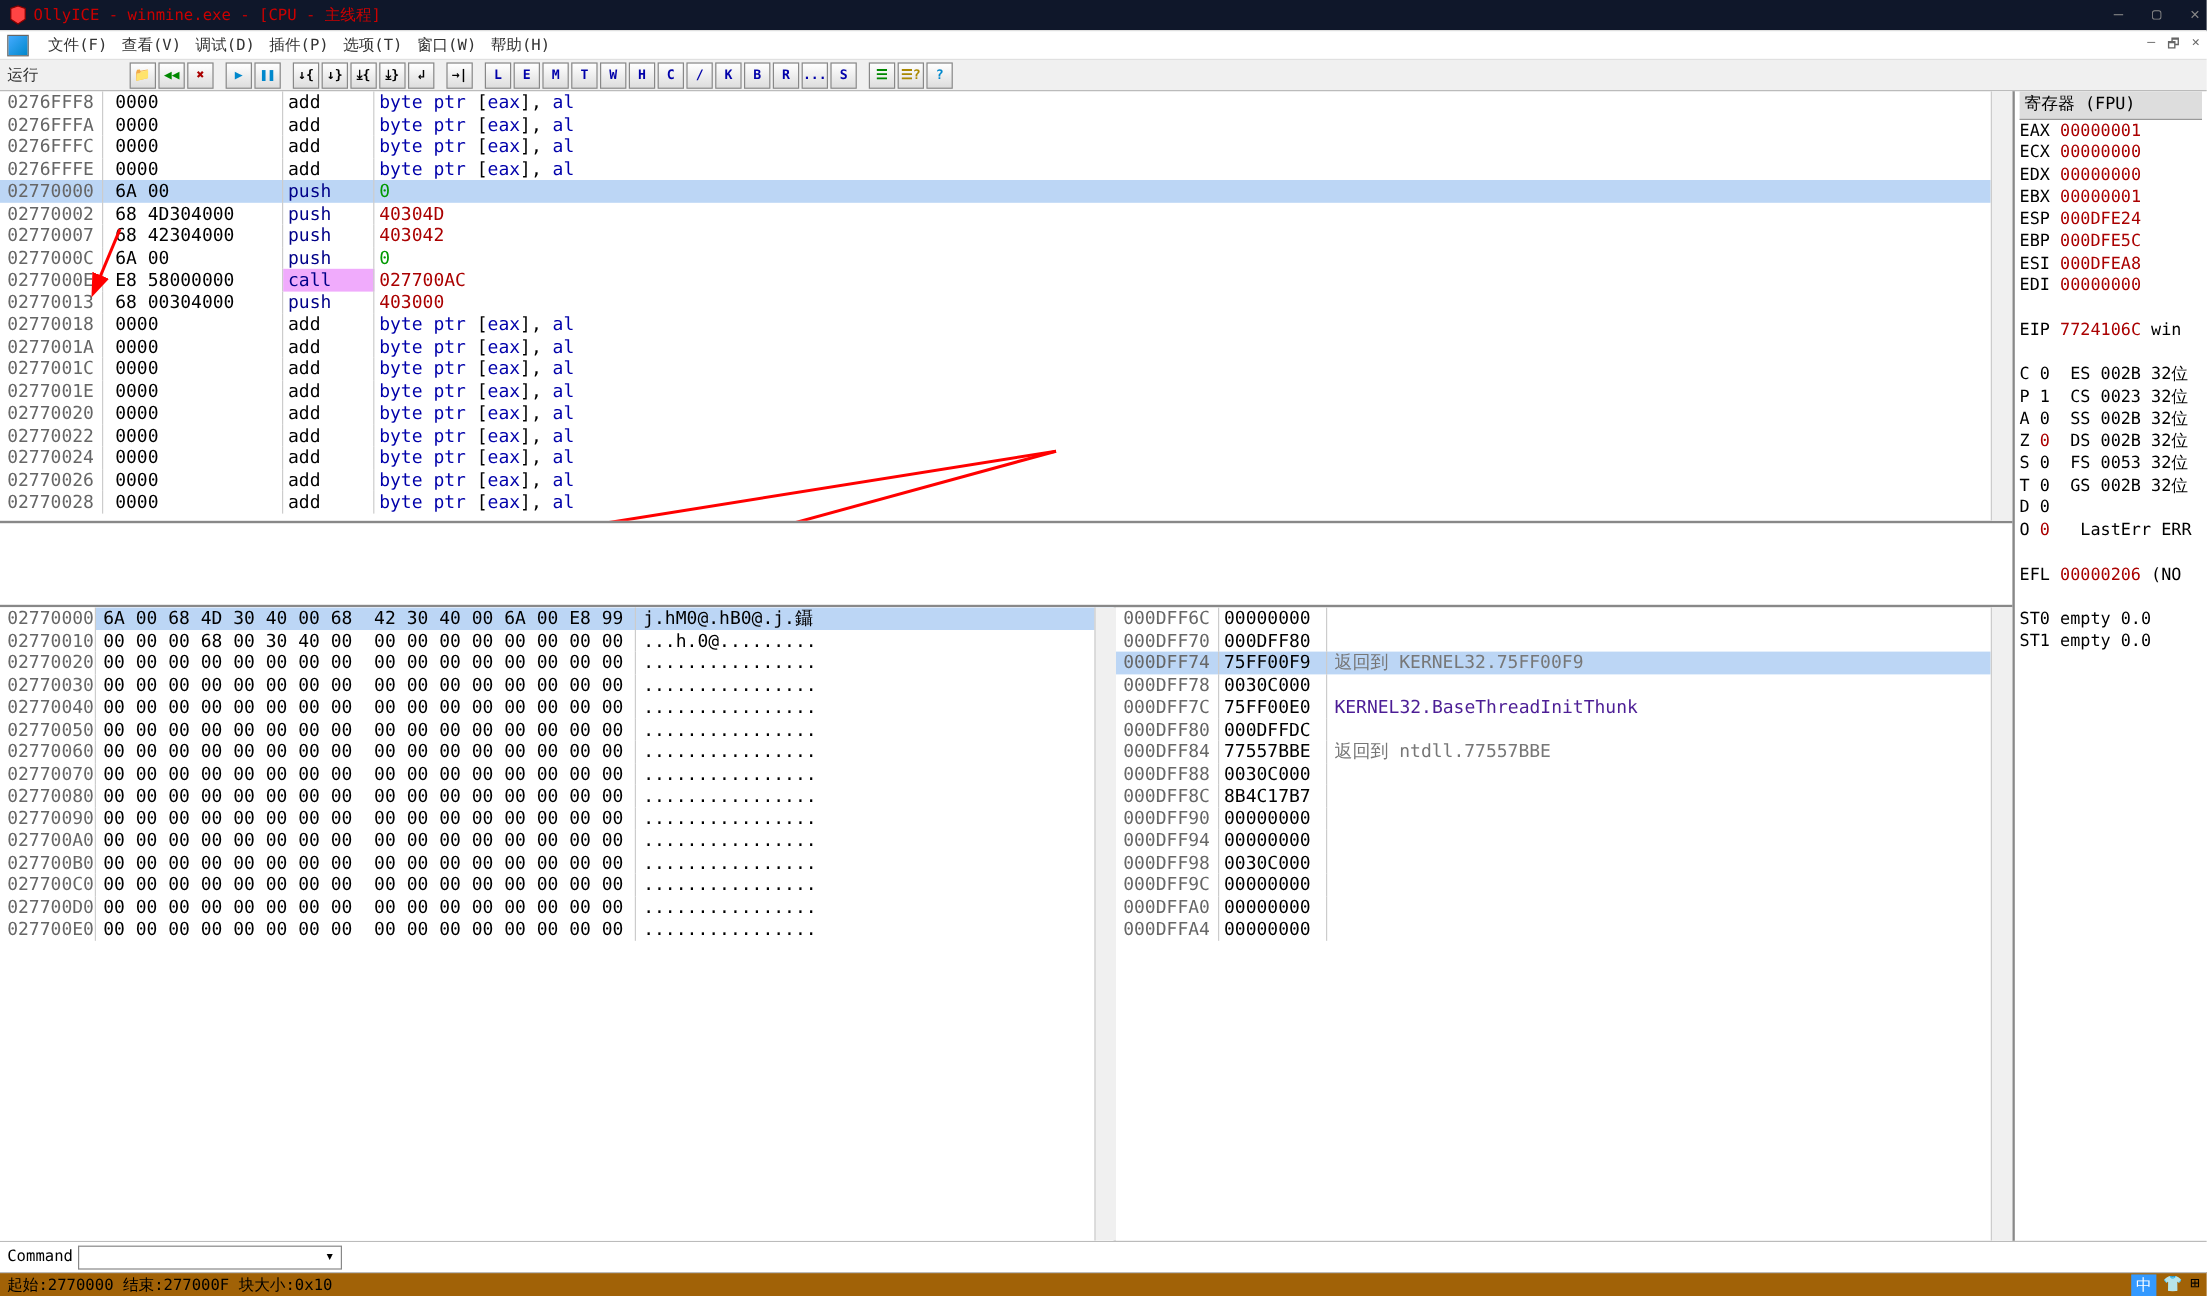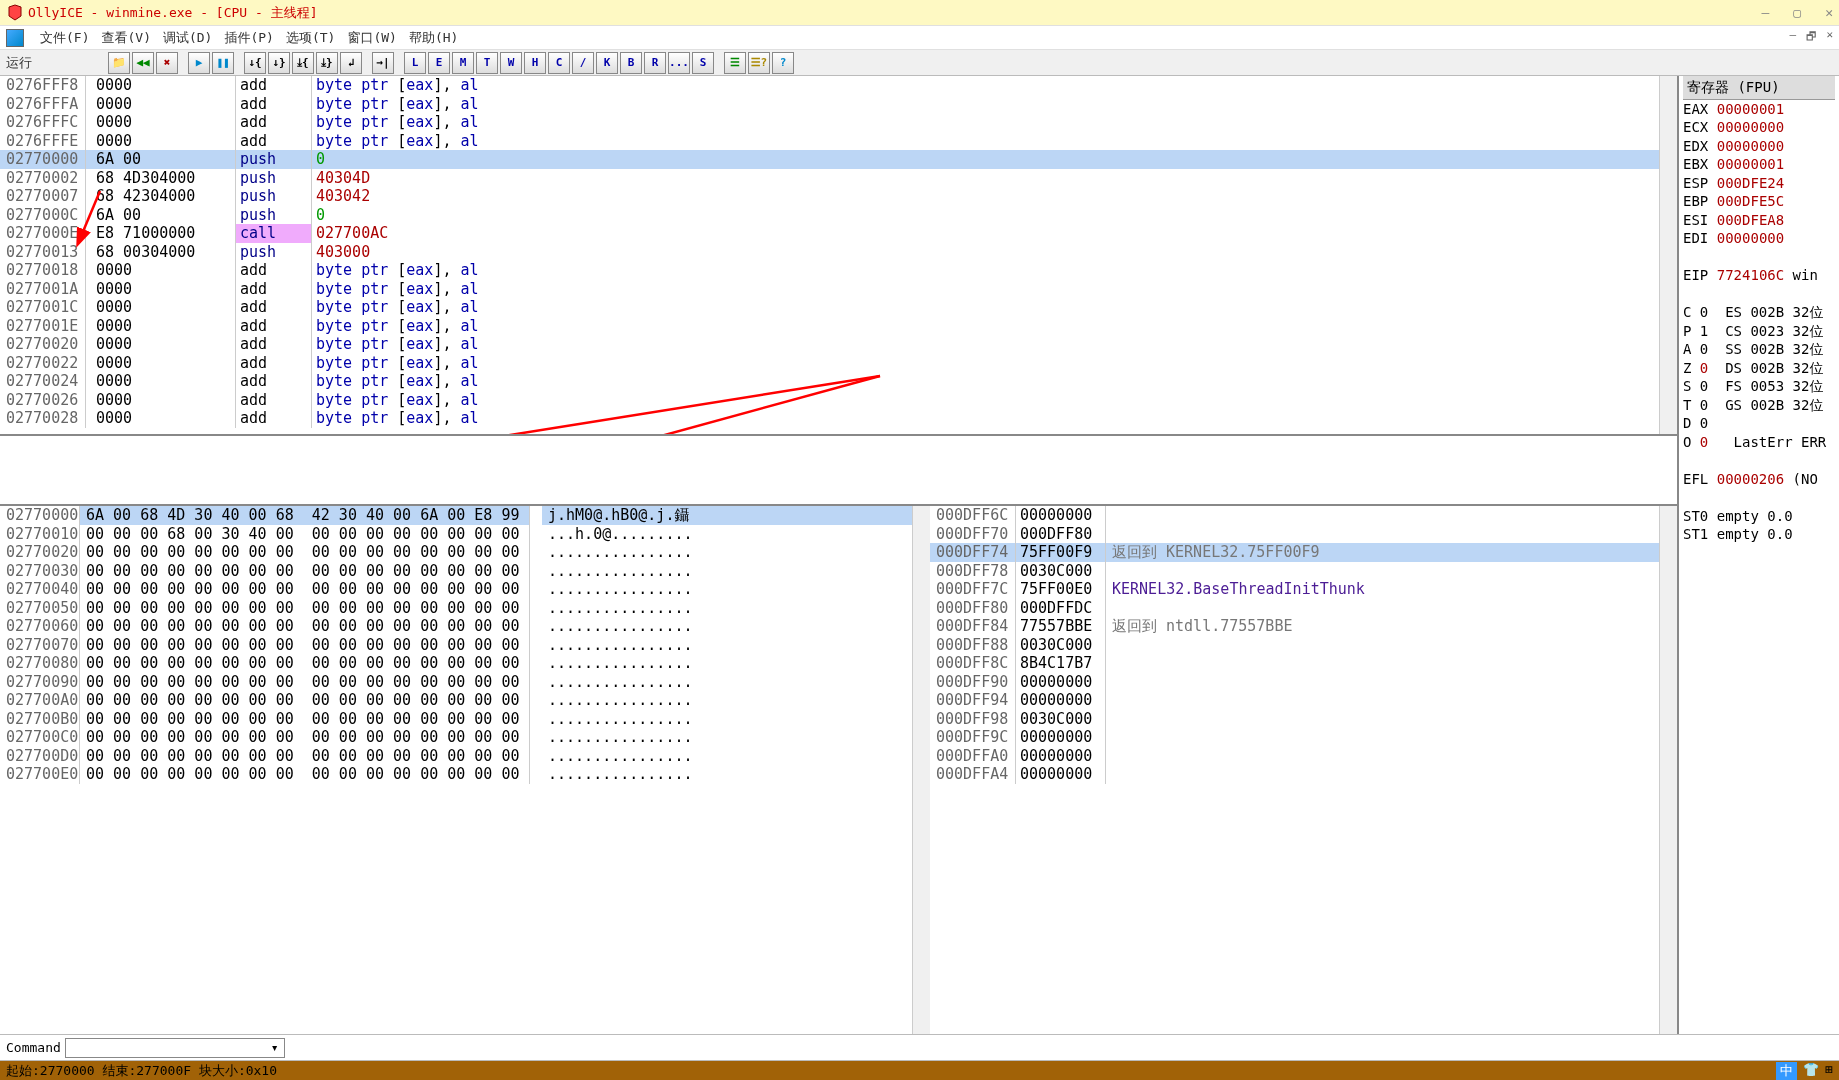--- a/index.html
+++ b/index.html
@@ -1,17 +1,17 @@
 <!DOCTYPE html>
 <html><head>
 <meta charset="utf-8">
 <style>
   * { margin:0; padding:0; box-sizing:border-box; }
   body { font-family:"Microsoft YaHei",Consolas,monospace; font-size:13px; background:#fff; overflow:hidden; width:1839px; height:1080px; }
-  .titlebar { height:26px; background:#fef9c3; display:flex; align-items:center; padding:0 6px; border-bottom:1px solid #e0e0e0; color:#c00; }
+  .titlebar { height:26px; background:#0f172a; display:flex; align-items:center; padding:0 6px; border-bottom:1px solid #e0e0e0; color:#c00; }
   .titlebar .icon { width:18px; height:18px; margin-right:4px; }
   .winctrl { margin-left:auto; display:flex; gap:24px; color:#888; }
   .winctrl span { cursor:default; }
   .menubar { height:24px; background:#fff; display:flex; align-items:center; padding:0 6px; gap:12px; border-bottom:1px solid #e0e0e0; }
   .menubar .menuitem { color:#333; }
   .menubar .apicon { width:18px; height:18px; background:linear-gradient(135deg,#4af,#08c); border:1px solid #666; margin-right:4px;}
   .mdi-ctrl { margin-left:auto; display:flex; gap:10px; color:#666; font-size:11px;}
   .toolbar { height:26px; background:#f0f0f0; display:flex; align-items:center; padding:0 6px; gap:2px; border-bottom:1px solid #bbb; }
   .tlabel { width:100px; color:#333;}
   .tbtn { width:22px; height:22px; border:1px solid #888; background:linear-gradient(#fff,#ddd); display:flex; align-items:center; justify-content:center; font-size:11px; font-weight:bold; cursor:default;}
@@ -29,21 +29,21 @@
   .col-oper { flex:1; padding-left:4px; }
   .addr { color:#666;} .hex{color:#000;} .mblue{color:#008;} .mcall{background:#f0abfc;color:#008;}
   .op-red{color:#a00;} .op-blue{color:#00a;} .op-green{color:#090;}
   .midinfo { flex:0 0 70px; border-bottom:2px solid #888;}
   .dump-stack { flex:1; display:flex; font-family:Consolas,monospace; font-size:15px; line-height:18.5px; overflow:hidden;}
   .dump { flex:0 0 930px; border-right:2px solid #888; overflow:hidden; background:#fff;}
   .dump-row{display:flex; white-space:pre;}
   .dump-row.sel .dhex, .dump-row.sel .dasc{ background:#bcd6f5;}
   .daddr{width:80px;padding-left:6px;border-right:1px solid #ccc;color:#666;}
   .dhex{padding-left:6px;border-right:1px solid #ccc;width:450px;}
-  .dasc{padding-left:6px;flex:1;margin-left:12px;}
+  .dasc{padding-left:6px;flex:1;}
   .stack { flex:1; overflow:hidden;}
   .stack-row{display:flex;white-space:pre;}
   .stack-row.sel{background:#bcd6f5;}
   .saddr{width:86px;padding-left:6px;border-right:1px solid #ccc;color:#666;}
   .sval{width:90px;padding-left:4px;border-right:1px solid #ccc;}
   .sinfo{flex:1;padding-left:6px;color:#888;}
   .vscroll{width:18px;background:#f0f0f0;border-left:1px solid #ccc;}
   .regs { width:160px; font-family:Consolas,monospace; font-size:14px; line-height:18.5px; padding:0 4px; overflow:hidden;}
   .regs-title{background:#ddd;border-bottom:1px solid #999;padding:2px 4px;font-weight:normal;}
   .reg-row{white-space:pre;}
@@ -130,21 +130,21 @@
     <div class="cpu">
       <div class="cpu-inner" id="cpu-rows">
           <div class="cpu-row"><span class="col-addr addr">0276FFF8</span><span class="col-hex hex">0000</span><span class="col-mnem ">add</span><span class="col-oper"><span class="op-blue">byte ptr </span>[<span class="op-blue">eax</span>], <span class="op-blue">al</span></span></div>
           <div class="cpu-row"><span class="col-addr addr">0276FFFA</span><span class="col-hex hex">0000</span><span class="col-mnem ">add</span><span class="col-oper"><span class="op-blue">byte ptr </span>[<span class="op-blue">eax</span>], <span class="op-blue">al</span></span></div>
           <div class="cpu-row"><span class="col-addr addr">0276FFFC</span><span class="col-hex hex">0000</span><span class="col-mnem ">add</span><span class="col-oper"><span class="op-blue">byte ptr </span>[<span class="op-blue">eax</span>], <span class="op-blue">al</span></span></div>
           <div class="cpu-row"><span class="col-addr addr">0276FFFE</span><span class="col-hex hex">0000</span><span class="col-mnem ">add</span><span class="col-oper"><span class="op-blue">byte ptr </span>[<span class="op-blue">eax</span>], <span class="op-blue">al</span></span></div>
           <div class="cpu-row sel"><span class="col-addr addr">02770000</span><span class="col-hex hex">6A 00</span><span class="col-mnem mblue">push</span><span class="col-oper"><span class="op-green">0</span></span></div>
           <div class="cpu-row"><span class="col-addr addr">02770002</span><span class="col-hex hex">68 4D304000</span><span class="col-mnem mblue">push</span><span class="col-oper"><span class="op-red">40304D</span></span></div>
           <div class="cpu-row"><span class="col-addr addr">02770007</span><span class="col-hex hex">68 42304000</span><span class="col-mnem mblue">push</span><span class="col-oper"><span class="op-red">403042</span></span></div>
           <div class="cpu-row"><span class="col-addr addr">0277000C</span><span class="col-hex hex">6A 00</span><span class="col-mnem mblue">push</span><span class="col-oper"><span class="op-green">0</span></span></div>
-          <div class="cpu-row"><span class="col-addr addr">0277000E</span><span class="col-hex hex">E8 71000000</span><span class="col-mnem mcall">call</span><span class="col-oper"><span class="op-red">027700AC</span></span></div>
+          <div class="cpu-row"><span class="col-addr addr">0277000E</span><span class="col-hex hex">E8 58000000</span><span class="col-mnem mcall">call</span><span class="col-oper"><span class="op-red">027700AC</span></span></div>
           <div class="cpu-row"><span class="col-addr addr">02770013</span><span class="col-hex hex">68 00304000</span><span class="col-mnem mblue">push</span><span class="col-oper"><span class="op-red">403000</span></span></div>
           <div class="cpu-row"><span class="col-addr addr">02770018</span><span class="col-hex hex">0000</span><span class="col-mnem ">add</span><span class="col-oper"><span class="op-blue">byte ptr </span>[<span class="op-blue">eax</span>], <span class="op-blue">al</span></span></div>
           <div class="cpu-row"><span class="col-addr addr">0277001A</span><span class="col-hex hex">0000</span><span class="col-mnem ">add</span><span class="col-oper"><span class="op-blue">byte ptr </span>[<span class="op-blue">eax</span>], <span class="op-blue">al</span></span></div>
           <div class="cpu-row"><span class="col-addr addr">0277001C</span><span class="col-hex hex">0000</span><span class="col-mnem ">add</span><span class="col-oper"><span class="op-blue">byte ptr </span>[<span class="op-blue">eax</span>], <span class="op-blue">al</span></span></div>
           <div class="cpu-row"><span class="col-addr addr">0277001E</span><span class="col-hex hex">0000</span><span class="col-mnem ">add</span><span class="col-oper"><span class="op-blue">byte ptr </span>[<span class="op-blue">eax</span>], <span class="op-blue">al</span></span></div>
           <div class="cpu-row"><span class="col-addr addr">02770020</span><span class="col-hex hex">0000</span><span class="col-mnem ">add</span><span class="col-oper"><span class="op-blue">byte ptr </span>[<span class="op-blue">eax</span>], <span class="op-blue">al</span></span></div>
           <div class="cpu-row"><span class="col-addr addr">02770022</span><span class="col-hex hex">0000</span><span class="col-mnem ">add</span><span class="col-oper"><span class="op-blue">byte ptr </span>[<span class="op-blue">eax</span>], <span class="op-blue">al</span></span></div>
           <div class="cpu-row"><span class="col-addr addr">02770024</span><span class="col-hex hex">0000</span><span class="col-mnem ">add</span><span class="col-oper"><span class="op-blue">byte ptr </span>[<span class="op-blue">eax</span>], <span class="op-blue">al</span></span></div>
           <div class="cpu-row"><span class="col-addr addr">02770026</span><span class="col-hex hex">0000</span><span class="col-mnem ">add</span><span class="col-oper"><span class="op-blue">byte ptr </span>[<span class="op-blue">eax</span>], <span class="op-blue">al</span></span></div>
           <div class="cpu-row"><span class="col-addr addr">02770028</span><span class="col-hex hex">0000</span><span class="col-mnem ">add</span><span class="col-oper"><span class="op-blue">byte ptr </span>[<span class="op-blue">eax</span>], <span class="op-blue">al</span></span></div>

